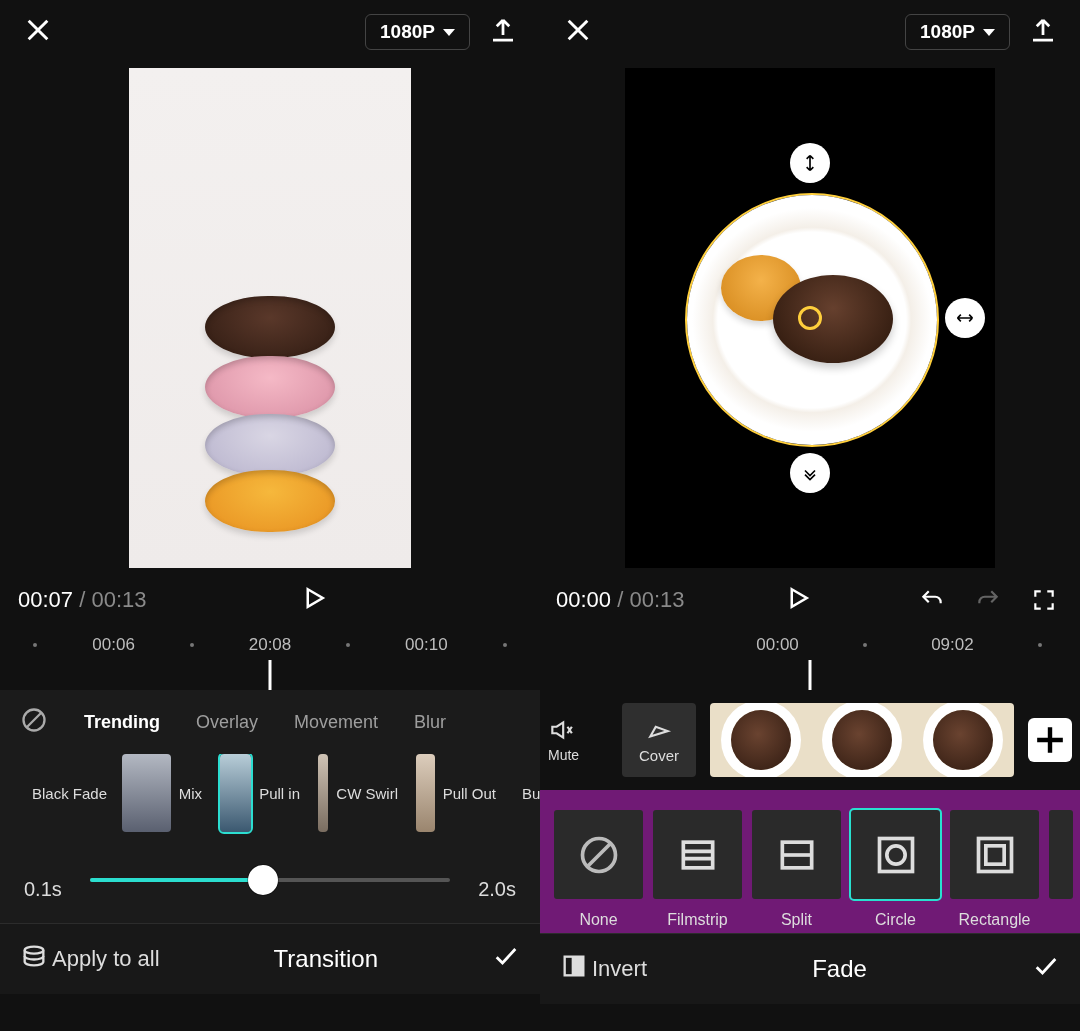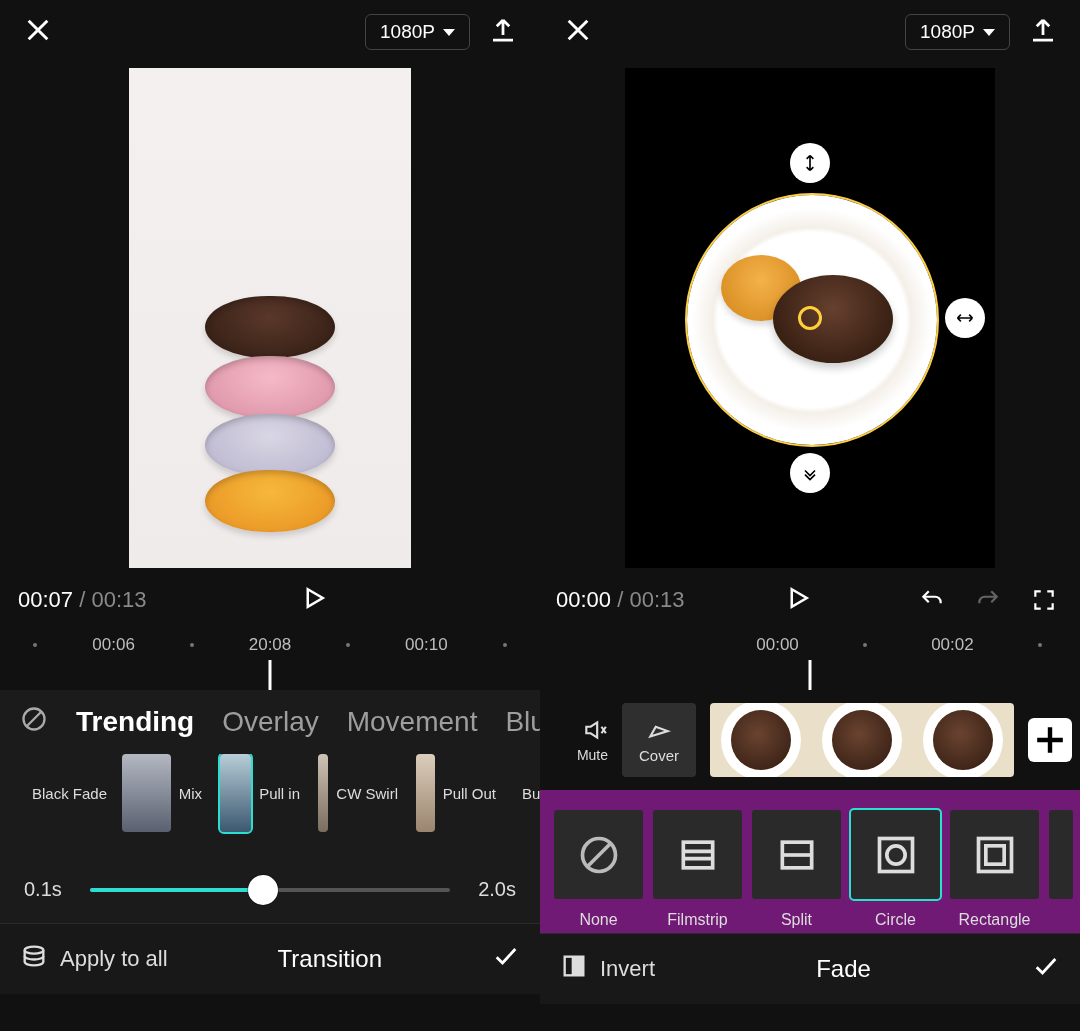--- a/index.html
+++ b/index.html
@@ -4,21 +4,21 @@
 <style>
 html,body{margin:0;padding:0;background:#7a7a7a;font-family:-apple-system,Helvetica,Arial,sans-serif;color:#fff;overflow:hidden}
 .shell{width:1080px;height:1031px;display:flex}
 .phone{position:relative;background:#111;height:1031px;display:flex;flex-direction:column}
 .phone.left{width:540px}
 .phone.right{width:540px}
 .divider{width:0px;background:#808080}
 .topbar{display:flex;align-items:center;justify-content:space-between;height:64px;padding:0 22px}
 .x-icon svg{width:32px;height:32px}
 .top-right{display:flex;align-items:center;gap:18px}
-.chip{border:1px solid #444;border-radius:6px;padding:6px 14px;display:flex;align-items:center;gap:8px;font-weight:400;font-size:19px;color:#fff}
+.chip{border:1px solid #444;border-radius:6px;padding:6px 14px;display:flex;align-items:center;gap:8px;font-weight:700;font-size:19px;color:#fff}
 .chip .caret{width:0;height:0;border-left:6px solid transparent;border-right:6px solid transparent;border-top:7px solid #fff}
 .export-icon svg{width:30px;height:30px}
 .preview{display:flex;align-items:center;justify-content:center;background:#111}
 .preview.left{height:508px}
 .preview.right{height:508px}
 .donut-stack{width:282px;height:500px;background:linear-gradient(#f3f0ef 0%,#efebea 100%);position:relative;overflow:hidden}
 .donut{width:130px;height:62px;border-radius:65px/32px;position:absolute;left:50%;transform:translateX(-50%);box-shadow:0 3px 6px rgba(0,0,0,.2) inset,0 4px 6px rgba(0,0,0,.15)}
 .d-choc{background:radial-gradient(ellipse at 50% 35%,#5a382a,#2e1a11);top:228px}
 .d-pink{background:radial-gradient(ellipse at 50% 35%,#f5b9c6,#d88ea3);top:288px}
 .d-lilac{background:radial-gradient(ellipse at 50% 35%,#d9d6e4,#b7b2cc);top:346px}
@@ -36,48 +36,48 @@
 .ctrl-disabled svg{opacity:.35}
 
 .ruler{height:60px;position:relative;padding-top:2px}
 .tickrow{display:flex;justify-content:space-around;align-items:center;color:#bdbdbd;font-size:17px;height:30px;padding:0 6px}
 .tick-dot{width:4px;height:4px;background:#777;border-radius:50%}
 .playhead{position:absolute;left:50%;top:32px;width:3px;height:30px;background:#fff;transform:translateX(-50%)}
 .ruler.right .tickrow{padding-left:40px}
 .ruler.right .playhead{left:50%}
 
 .panel{background:#1b1b1b}
-.tabsrow{display:flex;align-items:center;gap:28px;height:64px;padding:0 20px;background:#1b1b1b;font-size:28px;color:#9e9e9e;overflow:hidden}
+.tabsrow{display:flex;align-items:center;gap:36px;height:64px;padding:0 20px;background:#1b1b1b;font-size:18px;color:#9e9e9e;overflow:hidden}
 .tabsrow .none-icon svg{width:28px;height:28px}
 .tabsrow .tab.active{color:#fff;font-weight:700}
 .thumbs{display:flex;gap:18px;padding:0 24px;height:110px;align-items:flex-start;overflow:hidden}
 .th{width:80px;display:flex;flex-direction:row;align-items:center;gap:8px}
 .th .box{width:80px;height:78px;border-radius:4px;background:#333}
 .th.active .box{outline:2px solid #2cded1}
 .th span{font-size:15px;color:#ddd;white-space:nowrap}
 .th .box.bf{background:linear-gradient(160deg,#5c7a6a 40%,#0c0c0c 100%)}
 .th .box.pi{background:linear-gradient(#b8cdd8,#3b5870)}
 .th .box.mx{background:linear-gradient(#b3b8c2,#5a6070)}
 .th .box.cw{background:linear-gradient(#cfc3b5,#7a6d60)}
 .th .box.po{background:linear-gradient(#dccdbc,#9a856e)}
 .th .box.bu{background:linear-gradient(#b7b1a3,#5e594f)}
 .th.cut{width:26px}
 .th.cut .box{width:26px}
-.sliderrow{display:flex;align-items:center;gap:28px;padding:14px 24px 22px}
+.sliderrow{display:flex;gap:28px;padding:14px 24px 22px}
 .sliderrow .val{font-size:20px;color:#ddd}
 .sliderrow .track{flex:1;height:4px;background:#555;position:relative;border-radius:2px}
 .sliderrow .track .fill{position:absolute;left:0;top:0;height:4px;background:#2bdecf;border-radius:2px}
 .sliderrow .track .knob{position:absolute;top:50%;transform:translate(-50%,-50%);width:24px;height:24px;border-radius:50%;background:#fff;border:3px solid #fff;box-shadow:0 0 0 1px rgba(0,0,0,.3)}
 .bottombar{display:flex;align-items:center;height:70px;border-top:1px solid #2c2c2c;padding:0 20px;background:#181818;font-size:22px;color:#ddd}
-.bottombar .lbl{margin-left:12px}
+.bottombar .lbl{margin-left:4px}
 .bottombar .center{flex:1;text-align:center;font-size:24px;color:#fff}
 .bottombar svg{width:28px;height:28px}
 
 .rtools{height:100px;display:flex;align-items:center;gap:14px;padding:0 8px;background:#111}
-.rtool{width:74px;display:flex;flex-direction:column;align-items:flex-end;gap:4px;color:#ddd}
+.rtool{width:74px;display:flex;flex-direction:column;align-items:flex-start;gap:4px;color:#ddd}
 .rtool.square{width:74px;height:74px;background:#2f2f2f;border-radius:4px;display:flex;align-items:center;justify-content:center;flex-direction:column;gap:4px;font-size:15px;color:#ddd}
 .rtool svg{width:26px;height:26px}
 .clipstrip{flex:1;height:74px;border-radius:4px;background:#eadfc8;position:relative;overflow:hidden;display:flex}
 .clip-f{flex:1;display:flex;align-items:center;justify-content:center}
 .clip-f::after{content:'';width:60px;height:60px;border-radius:50%;background:radial-gradient(circle at 45% 40%,#6a4330,#2f1a10);box-shadow:0 0 0 10px #fff}
 .addbtn{width:44px;height:44px;border-radius:6px;background:#fff;display:flex;align-items:center;justify-content:center}
 .addbtn svg{stroke:#000}
 
 .maskgrid{display:flex;gap:10px;padding:20px 14px 4px;background:#701a75;overflow:hidden}
 .mask{width:89px;display:flex;flex-direction:column;align-items:center;gap:12px}
@@ -307,21 +307,21 @@
             <path d="M4 9V4h5M20 9V4h-5M4 15v5h5M20 15v5h-5"></path>
           </svg>
       </div>
     </div>
 
     <div class="ruler right">
       <div class="tickrow">
         <span style="width:80px"></span>
         <span>00:00</span>
         <span class="tick-dot"></span>
-        <span>00:02</span>
+        <span>09:02</span>
         <span class="tick-dot"></span>
       </div>
       <div class="playhead"></div>
     </div>
 
     <div class="rtools">
       <div class="rtool" style="width:60px">
         <svg viewBox="0 0 24 24" fill="none" stroke="#ddd" stroke-width="2">
             <path d="M4 9v6h4l6 4V5l-6 4H4zM18 9l4 6M22 9l-4 6"></path>
           </svg>

